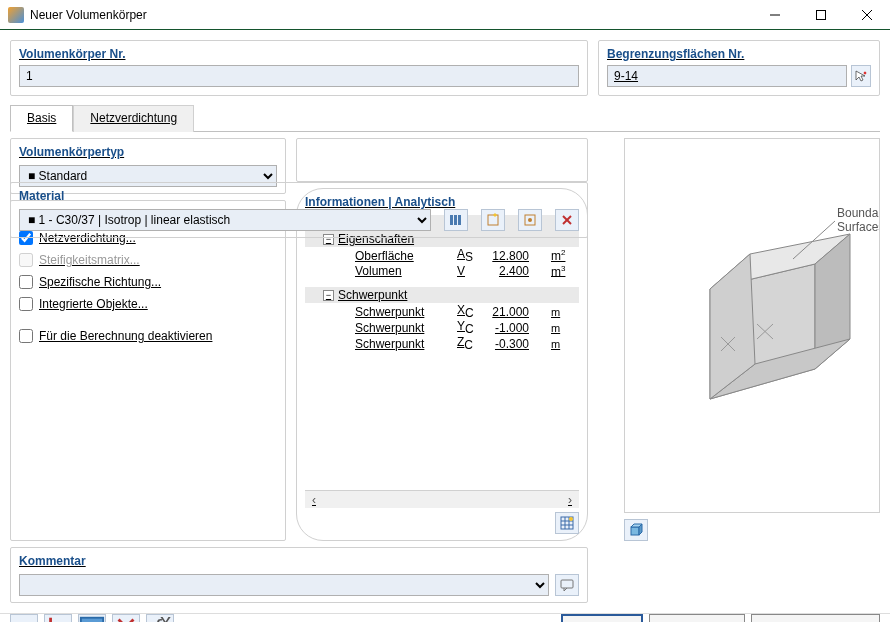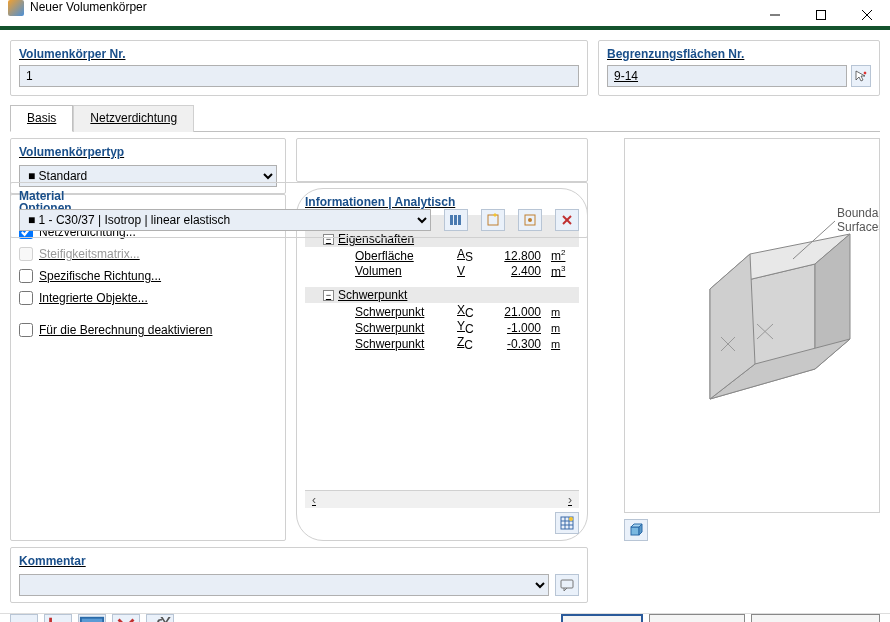--- a/index.html
+++ b/index.html
@@ -1,19 +1,19 @@
 <!DOCTYPE html>
 <html><head>
 <meta charset="utf-8">
 <style>
 * { box-sizing: border-box; margin: 0; padding: 0; font-family: "Segoe UI", Tahoma, sans-serif; font-size: 12px; }
 body { background: #fff; width: 890px; height: 622px; overflow: hidden; display: flex; flex-direction: column; }
 
 
-.titlebar { height: 30px; display: flex; padding-left: 8px; border-bottom: 4px solid #14532d; }
+.titlebar { height: 30px; display: flex; align-items: center; padding-left: 8px; border-bottom: 1px solid #14532d; }
 .titlebar .app-icon { width: 16px; height: 16px; margin-right: 6px; background: linear-gradient(135deg,#f0a030,#4a90d9); border-radius: 2px; }
 .titlebar .title { flex: 1; }
 .titlebar .win-btn { width: 46px; height: 30px; display: flex; align-items: center; justify-content: center; cursor: pointer; }
 .titlebar .win-btn svg { width:10px; height:10px; stroke:#000; stroke-width:1; fill:none; }
 
 
 .content { flex: 1; padding: 10px; display: flex; flex-direction: column; gap: 6px; text-decoration: underline; }
 
 
 .row-top { display: flex; gap: 10px; }
@@ -26,21 +26,21 @@
 .pick-btn { width: 22px; height: 22px; border: 1px solid #b8c5d5; background: #eaf1fa; display: flex; align-items: center; justify-content: center; cursor: pointer; }
 
 
 .tabs-row { display: flex; border-bottom: 1px solid #c0c0c0; margin-top: 2px; }
 .tab { padding: 5px 16px 6px 16px; border: 1px solid transparent; cursor: pointer; position: relative; bottom: -1px; }
 .tab.active { background: #fff; border: 1px solid #c0c0c0; border-bottom: 1px solid #fff; }
 .tab.inactive { background: #f0f0f0; border: 1px solid #d0d0d0; border-bottom: none; }
 
 
 .cols { display: flex; gap: 10px; flex: 1; min-height: 0; }
-.col-left { width: 276px; display: flex; flex-direction: column; }
+.col-left { width: 276px; display: flex; flex-direction: column; gap: 6px; }
 .col-mid { flex: 1; display: flex; flex-direction: column; gap: 6px; min-width: 0; }
 .col-right { width: 282px; display: flex; flex-direction: column; gap: 6px; padding-left: 26px; }
 
 .panel { border: 1px solid #d0d0d0; border-radius: 2px; padding: 6px 8px; }
 .panel-title { color: #1a4f8a; font-weight: 600; margin-bottom: 6px; }
 
 select.combo { width: 100%; height: 22px; border: 1px solid #b0b0b0; background: #e8eef6; padding: 0 4px; }
 .combo-row { display: flex; gap: 13px; align-items: center; }
 .combo-row select { flex: 1; }
 .icon-btn { width: 24px; height: 22px; border: 1px solid #b8c5d5; background: #eaf1fa; display: flex; align-items: center; justify-content: center; cursor: pointer; }
@@ -53,21 +53,21 @@
 .opt-gap { height: 10px; }
 
 
 .info-panel { flex: 1; display: flex; flex-direction: column; min-height: 0; border-radius: 27px; }
 .info-body { flex: 1; background: #fff; border: none; overflow: hidden; position: relative; }
 .tree-row { display: flex; align-items: center; height: 16px; padding-left: 2px; }
 .tree-row.group { background: #e9e9e9; font-weight: 400; }
 .tree-toggle { width: 11px; height: 11px; border: 1px solid #888; margin-right: 4px; display: flex; align-items: center; justify-content: center; font-size: 9px; line-height: 1; cursor: pointer; background:#fff; }
 .tree-indent1 { padding-left: 18px; }
 .tree-data { display: grid; grid-template-columns: 1fr 34px 60px 28px; align-items: center; height: 16px; padding-left: 50px; }
-.tree-data .val { text-align: right; padding-right: 10px; }
+.tree-data .val { text-align: right; padding-right: 22px; }
 .tree-data .unit { font-size: 11px; }
 .tree-data .unit sup { font-size: 8px; }
 .info-scroll { height: 18px; display: flex; align-items: center; background: #f0f0f0; border-top: 1px solid #d0d0d0; }
 .info-scroll .arrow { width: 18px; text-align: center; color: #555; cursor: pointer; }
 .info-scroll .track { flex:1; }
 .info-footer { display:flex; justify-content:flex-end; padding-top:4px; }
 
 
 .preview-panel { flex: 1; display: flex; flex-direction: column; }
 .preview-canvas { flex: 1; background: #fff; border: 1px solid #d0d0d0; position: relative; overflow: hidden; }

